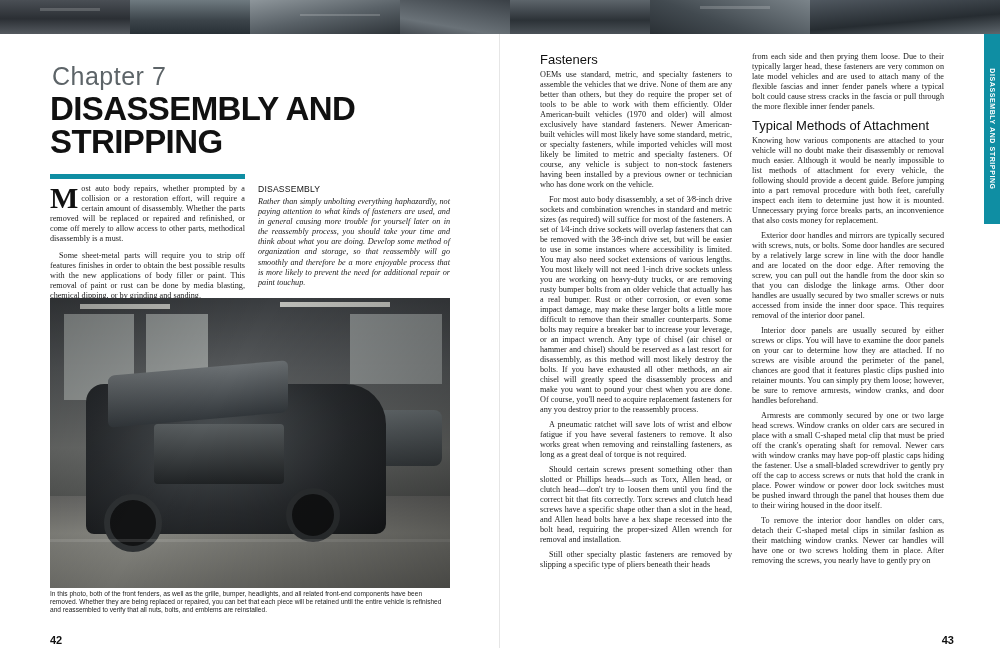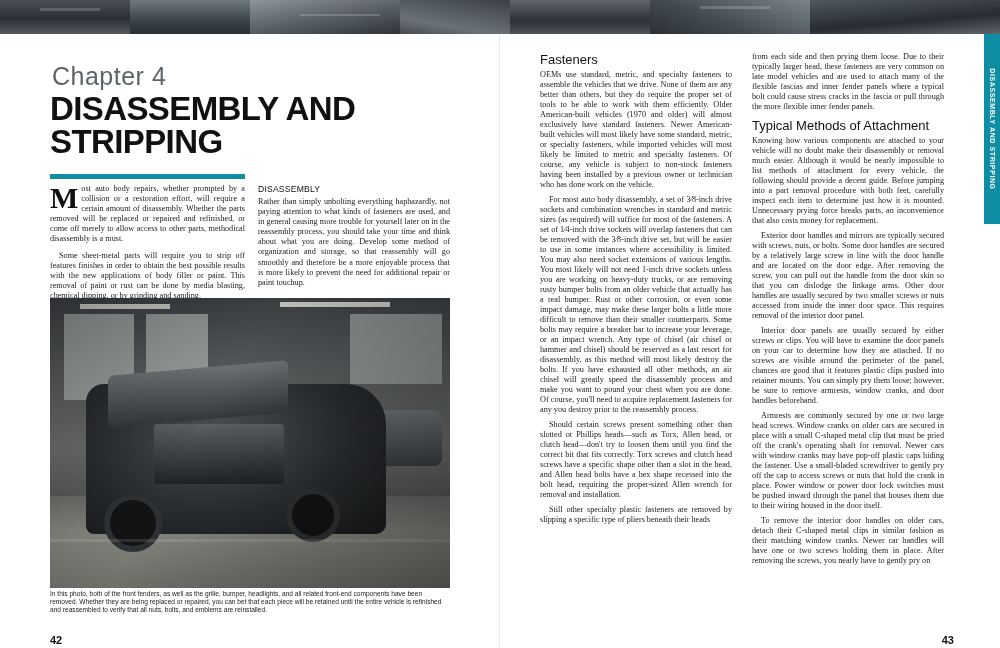--- a/index.html
+++ b/index.html
@@ -47,21 +47,21 @@
   .dropcap{
     float:left;font-family:"Liberation Serif",serif;font-weight:bold;
     font-size:30px;line-height:24px;padding:2px 3px 0 0;color:#111;
   }
 
   .sub-col{position:absolute;left:258px;top:150px;width:192px;}
   .subhead{
     font-family:"Liberation Sans", sans-serif;font-weight:normal;
     font-size:8.6px;letter-spacing:.2px;color:#111;margin:0 0 3px 0;
   }
-  .sub-col p{margin:0 0 6px 0;font-size:8.2px;line-height:10.1px;text-align:justify;color:#1a1a1a;}
+  .sub-col p{margin:0 0 6px 0;font-size:8.2px;line-height:10.1px;text-align:justify;color:#1a1a1a;font-style:italic;}
 
   
   .photo{position:absolute;left:50px;top:264px;width:400px;height:290px;overflow:hidden;background:#2b2b2c;}
   .photo .floor{position:absolute;left:0;bottom:0;width:100%;height:92px;background:linear-gradient(180deg,#6a6a68,#85857f 40%,#6e6e69);}
   .photo .wall{position:absolute;left:0;top:0;width:100%;height:200px;background:linear-gradient(180deg,#3a3d40,#55585a 35%,#6c6e6c 75%,#565856);}
   .photo .bay{position:absolute;top:16px;background:#c9cdcb;opacity:.55;}
   .photo .bay1{left:14px;width:70px;height:86px;}
   .photo .bay2{left:96px;width:62px;height:80px;}
   .photo .bay3{left:300px;width:92px;height:70px;background:#b9bfbd;}
   .photo .car{
@@ -139,21 +139,21 @@
     <div class="seg tb5"></div>
     <div class="seg tb6"></div>
     <div class="seg tb7"></div>
     <div class="hl" style="left:40px;top:8px;width:60px;height:3px;"></div>
     <div class="hl" style="left:300px;top:14px;width:80px;height:2px;"></div>
     <div class="hl" style="left:700px;top:6px;width:70px;height:3px;"></div>
   </div>
 
   <div class="left-page">
 
-    <div class="chapter-label">Chapter 4</div>
+    <div class="chapter-label">Chapter 7</div>
     <div class="chapter-title">DISASSEMBLY AND STRIPPING</div>
     <div class="teal-rule"></div>
 
     <div class="lead-col">
       <p class="first"><span class="dropcap">M</span><span>ost auto body repairs, whether prompted by a collision or a restoration effort, will require a certain amount of disassembly. Whether the parts removed will be replaced or repaired and refinished, or come off merely to allow access to other parts, methodical disassembly is a must.</span></p>
       <p class="ind">Some sheet-metal parts will require you to strip off features finishes in order to obtain the best possible results with the new applications of body filler or paint. This removal of paint or rust can be done by media blasting, chemical dipping, or by grinding and sanding.</p>
     </div>
 
     <div class="sub-col">
       <div class="subhead">DISASSEMBLY</div>
@@ -183,20 +183,21 @@
   </div>
 
   <div class="gutter"></div>
 
   <div class="right-page">
 
     <div class="col colA">
       <h4>Fasteners</h4>
       <p class="noind">OEMs use standard, metric, and specialty fasteners to assemble the vehicles that we drive. None of them are any better than others, but they do require the proper set of tools to be able to work with them efficiently. Older American-built vehicles (1970 and older) will almost exclusively have standard fasteners. Newer American-built vehicles will most likely have some standard, metric, or specialty fasteners, while imported vehicles will most likely be limited to metric and specialty fasteners. Of course, any vehicle is subject to non-stock fasteners having been installed by a previous owner or technician who has done work on the vehicle.</p>
       <p>For most auto body disassembly, a set of 3⁄8-inch drive sockets and combination wrenches in standard and metric sizes (as required) will suffice for most of the fasteners. A set of 1⁄4-inch drive sockets will overlap fasteners that can be removed with the 3⁄8-inch drive set, but will be easier to use in some instances where accessibility is limited. You may also need socket extensions of various lengths. You most likely will not need 1-inch drive sockets unless you are working on heavy-duty trucks, or are removing rusty bumper bolts from an older vehicle that actually has a real bumper. Rust or other corrosion, or even some impact damage, may make these larger bolts a little more difficult to remove than their smaller counterparts. Some bolts may require a breaker bar to increase your leverage, or an impact wrench. Any type of chisel (air chisel or hammer and chisel) should be reserved as a last resort for disassembly, as this method will most likely destroy the bolts. If you have exhausted all other methods, an air chisel will greatly speed the disassembly process and make you want to pound your chest when you are done. Of course, you'll need to acquire replacement fasteners for any you destroy prior to the reassembly process.</p>
+      <p>A pneumatic ratchet will save lots of wrist and elbow fatigue if you have several fasteners to remove. It also works great when removing and reinstalling fasteners, as long as a great deal of torque is not required.</p>
       <p>Should certain screws present something other than slotted or Phillips heads—such as Torx, Allen head, or clutch head—don't try to loosen them until you find the correct bit that fits correctly. Torx screws and clutch head screws have a specific shape other than a slot in the head, and Allen head bolts have a hex shape recessed into the bolt head, requiring the proper-sized Allen wrench for removal and installation.</p>
       <p>Still other specialty plastic fasteners are removed by slipping a specific type of pliers beneath their heads</p>
     </div>
 
     <div class="col colB">
       <p class="noind">from each side and then prying them loose. Due to their typically larger head, these fasteners are very common on late model vehicles and are used to attach many of the flexible fascias and inner fender panels where a typical bolt could cause stress cracks in the fascia or pull through the more flexible inner fender panels.</p>
       <h4 class="spaced">Typical Methods of Attachment</h4>
       <p class="noind">Knowing how various components are attached to your vehicle will no doubt make their disassembly or removal much easier. Although it would be nearly impossible to list methods of attachment for every vehicle, the following should provide a decent guide. Before jumping into a part removal procedure with both feet, carefully inspect each item to determine just how it is mounted. Unnecessary prying force breaks parts, an inconvenience that also costs money for replacement.</p>
       <p>Exterior door handles and mirrors are typically secured with screws, nuts, or bolts. Some door handles are secured by a relatively large screw in line with the door handle and are located on the door edge. After removing the screw, you can pull out the handle from the door skin so that you can dislodge the linkage arms. Other door handles are usually secured by two smaller screws or nuts accessed from inside the inner door space. This requires removal of the interior door panel.</p>
       <p>Interior door panels are usually secured by either screws or clips. You will have to examine the door panels on your car to determine how they are attached. If no screws are visible around the perimeter of the panel, chances are good that it features plastic clips pushed into retainer mounts. You can simply pry them loose; however, be sure to remove armrests, window cranks, and door handles beforehand.</p>

